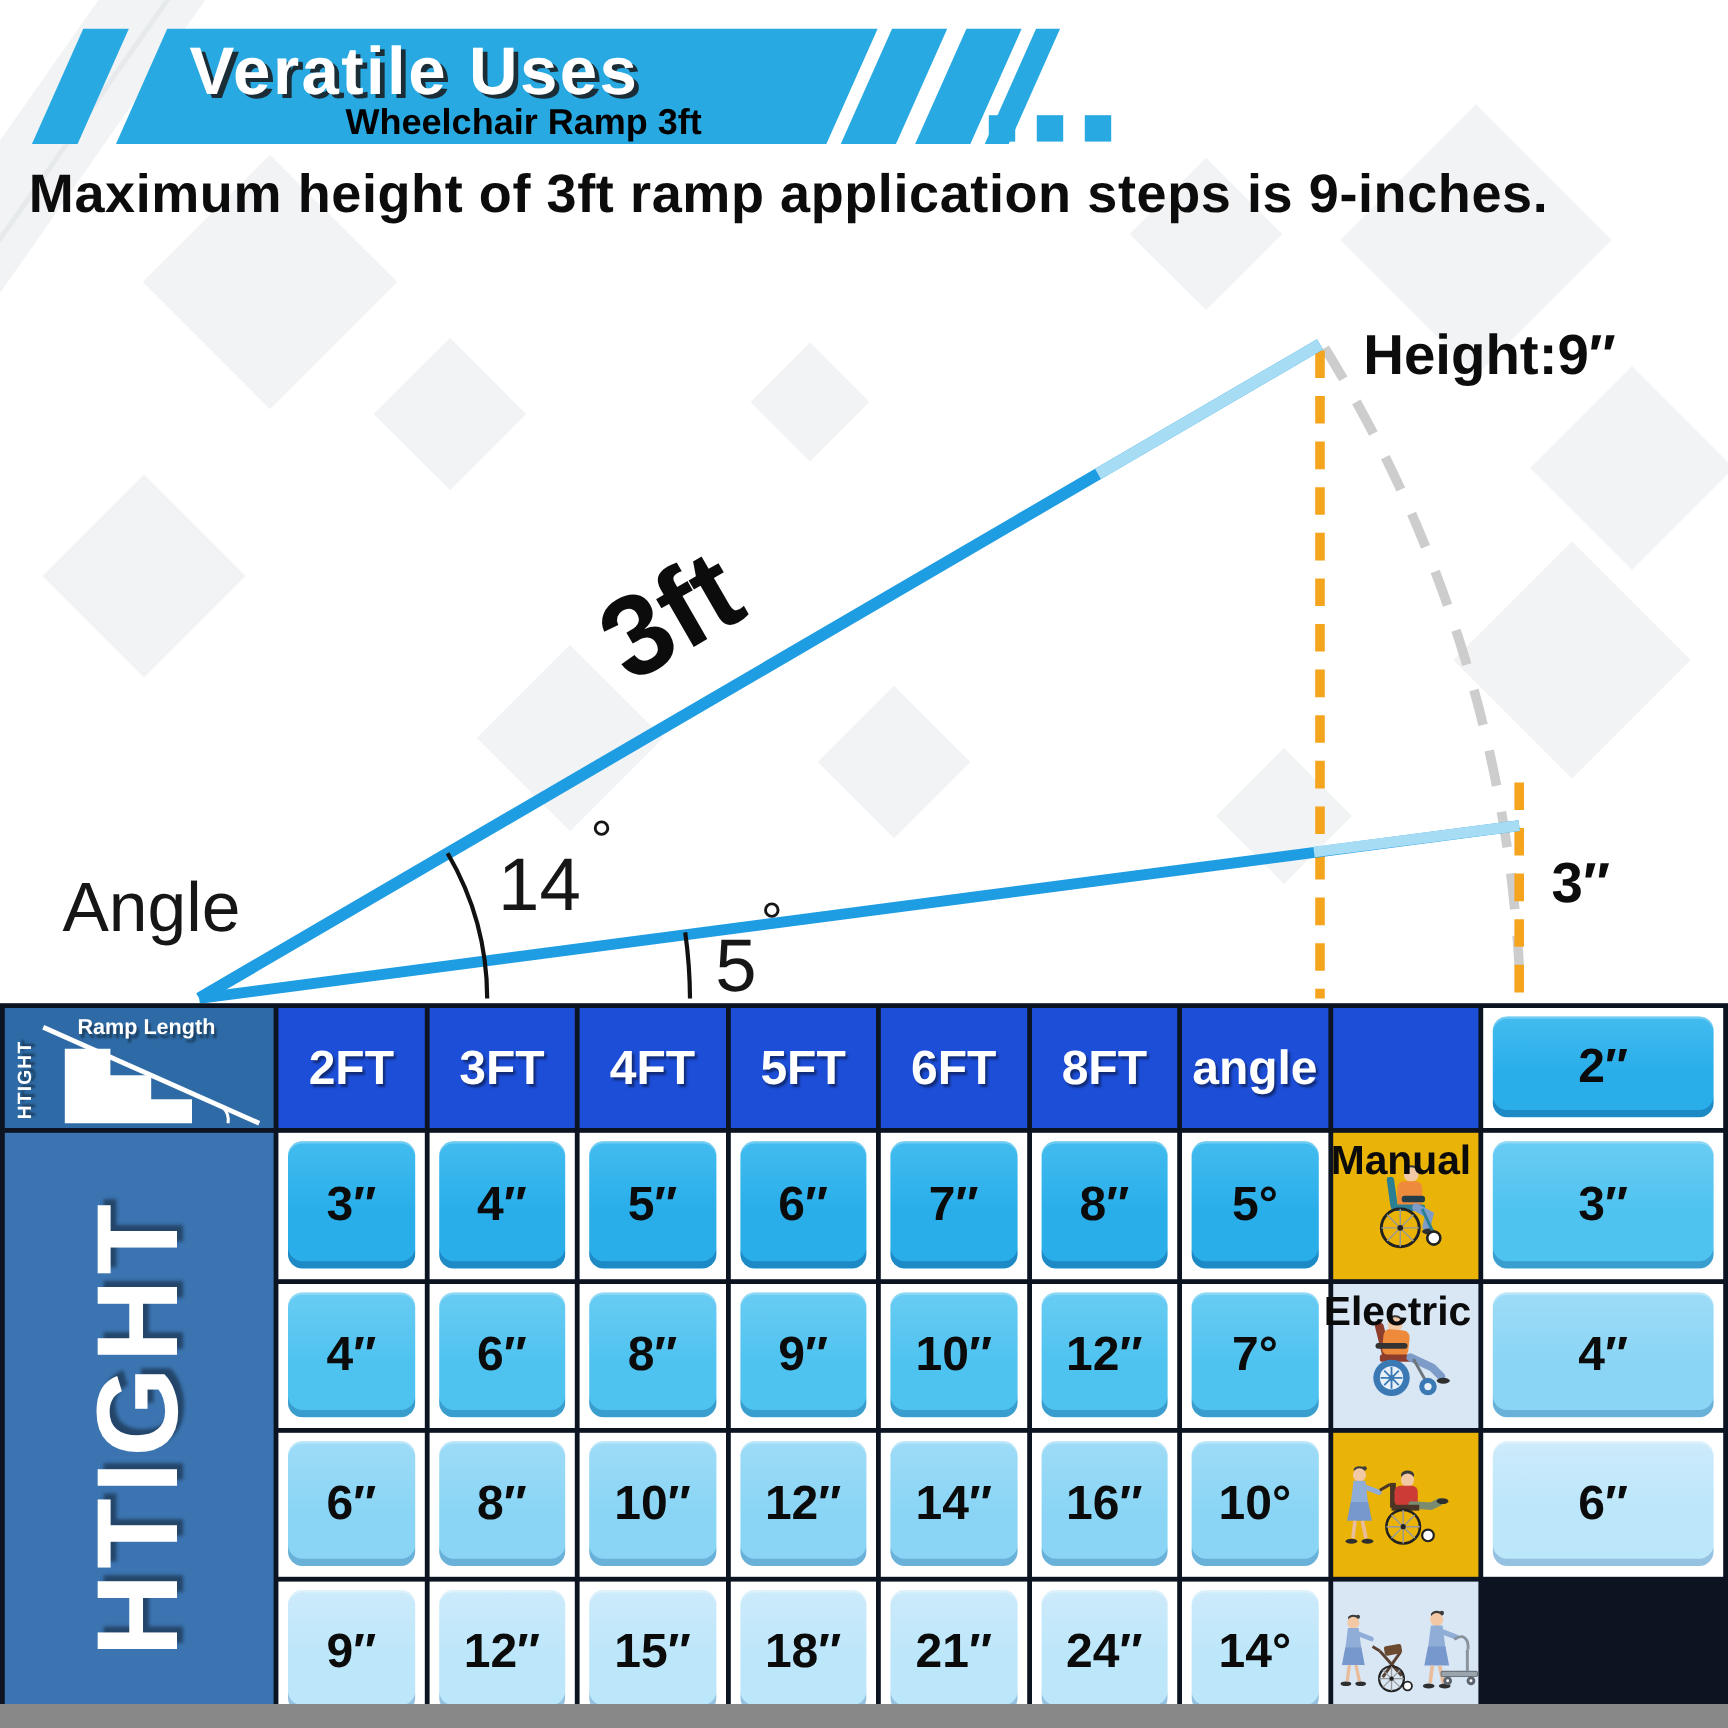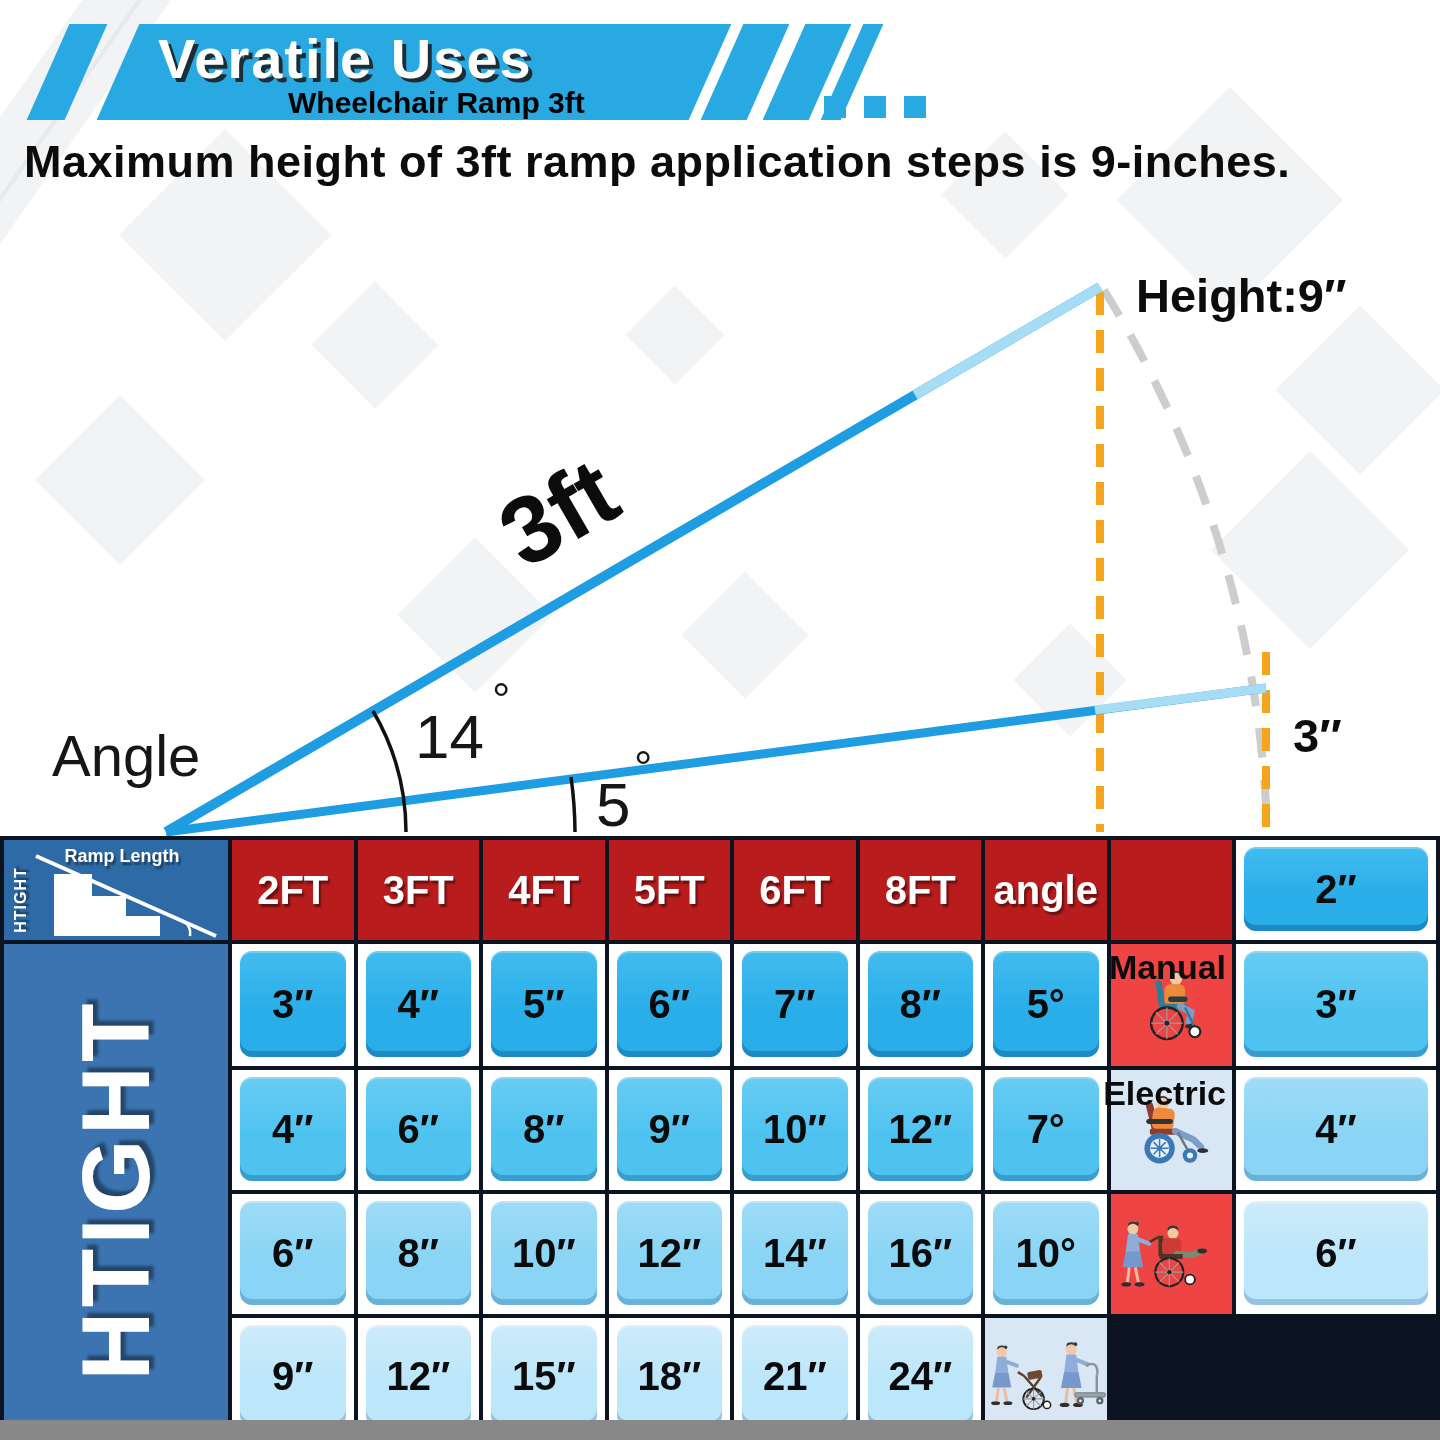--- a/index.html
+++ b/index.html
@@ -22,42 +22,42 @@
   
   #diagram{position:absolute;left:0;top:0;width:1440px;height:836px;}
   .diag-label{font-weight:bold;fill:#0c0c0c;}
   .diag-plain{fill:#161616;}
   
   #ramp-table{position:absolute;left:0;top:836px;width:1440px;height:604px;
        background:#0c1422;display:grid;box-sizing:border-box;
        grid-template-columns:224px repeat(8,1fr) 200px;
        grid-template-rows:100px 122px 120px 120px 1fr;
        gap:4px;padding:4px;text-align:right;}
-  .th{background:#b91c1c;display:flex;align-items:center;justify-content:center;
+  .th{background:#1d4ed8;display:flex;align-items:center;justify-content:center;
       color:#fff;font-size:40px;font-weight:bold;text-shadow:2px 3px 2px rgba(0,0,0,0.45);}
   #corner-cell{background:#2e6ba6;}
   #side-cell{grid-column:1;grid-row:2/span 4;background:#3b74b0;overflow:hidden;
       display:flex;align-items:center;justify-content:center;}
   #side-label{transform:rotate(-90deg);font-size:96px;font-weight:bold;color:#fff;
       letter-spacing:4px;text-shadow:5px 5px 3px rgba(0,0,0,0.40);white-space:nowrap;}
   .td{background:#ffffff;display:flex;}
   .pill{flex:1;margin:7px 8px 9px 8px;border-radius:12px;display:flex;align-items:center;
       justify-content:center;font-size:40px;font-weight:bold;color:#0b0b0b;}
   .r1 .pill{background:linear-gradient(180deg,#43bcef 0%,#29aeea 55%);
       box-shadow:inset 0 -6px 0 rgba(8,70,130,0.35),inset 0 2px 0 rgba(255,255,255,0.25);}
   .r2 .pill{background:linear-gradient(180deg,#69ccf3 0%,#4fc3f0 55%);
       box-shadow:inset 0 -6px 0 rgba(8,70,130,0.30),inset 0 2px 0 rgba(255,255,255,0.25);}
   .r3 .pill{background:linear-gradient(180deg,#9edcf7 0%,#8ad5f5 55%);
       box-shadow:inset 0 -6px 0 rgba(8,70,130,0.25),inset 0 2px 0 rgba(255,255,255,0.30);}
   .r4 .pill{background:linear-gradient(180deg,#cdebfb 0%,#bce6fa 55%);
       box-shadow:inset 0 -6px 0 rgba(8,70,130,0.22),inset 0 2px 0 rgba(255,255,255,0.35);}
   .icon-cell{position:relative;display:flex;align-items:flex-end;justify-content:center;}
   .icon-cell svg{width:100%;height:100%;}
   .icon-label{position:absolute;top:4px;right:6px;font-size:34px;font-weight:bold;color:#0b0b0b;}
-  .bg-white{background:#ef4444;} .bg-alt{background:#d9e6f4;}
+  .bg-white{background:#eab308;} .bg-alt{background:#d9e6f4;}
 </style>
 </head>
 <body>
 
 <div id="app">
 
   <div class="wm2" style="left:-30px;top:-20px;width:60px;height:360px;"></div>
   <div class="wm2" style="left:60px;top:-40px;width:34px;height:300px;"></div>
   <div class="wm" style="left:150px;top:160px;width:150px;height:150px;"></div>
   <div class="wm" style="left:330px;top:300px;width:90px;height:90px;"></div>
@@ -300,20 +300,23 @@
       </div>
     <div class="td r4">
         <div class="pill">18″</div>
       </div>
     <div class="td r4">
         <div class="pill">21″</div>
       </div>
     <div class="td r4">
         <div class="pill">24″</div>
       </div>
+    <div class="td r4">
+        <div class="pill">14°</div>
+      </div>
     <div class="icon-cell bg-alt">
       <svg viewBox="0 0 200 120">
         <use href="#sym-nurse" x="0" y="8" transform="scale(0.92)"></use>
         <g>
           <path d="M64,58 L94,92 M92,60 L68,94" stroke="#5a4030" stroke-width="4"></path>
           <rect x="70" y="50" width="24" height="13" rx="3" fill="#6b4a2f" transform="rotate(-10 82 56)"></rect>
           <path d="M64,58 L54,52" stroke="#5a4030" stroke-width="4"></path>
           <circle cx="80" cy="96" r="17" fill="none" stroke="#222" stroke-width="3"></circle>
           <path d="M80,79 V113 M63,96 H97 M68,84 L92,108 M92,84 L68,108" stroke="#9a9a9a" stroke-width="1.8"></path>
           <circle cx="80" cy="96" r="3" fill="#222"></circle>

